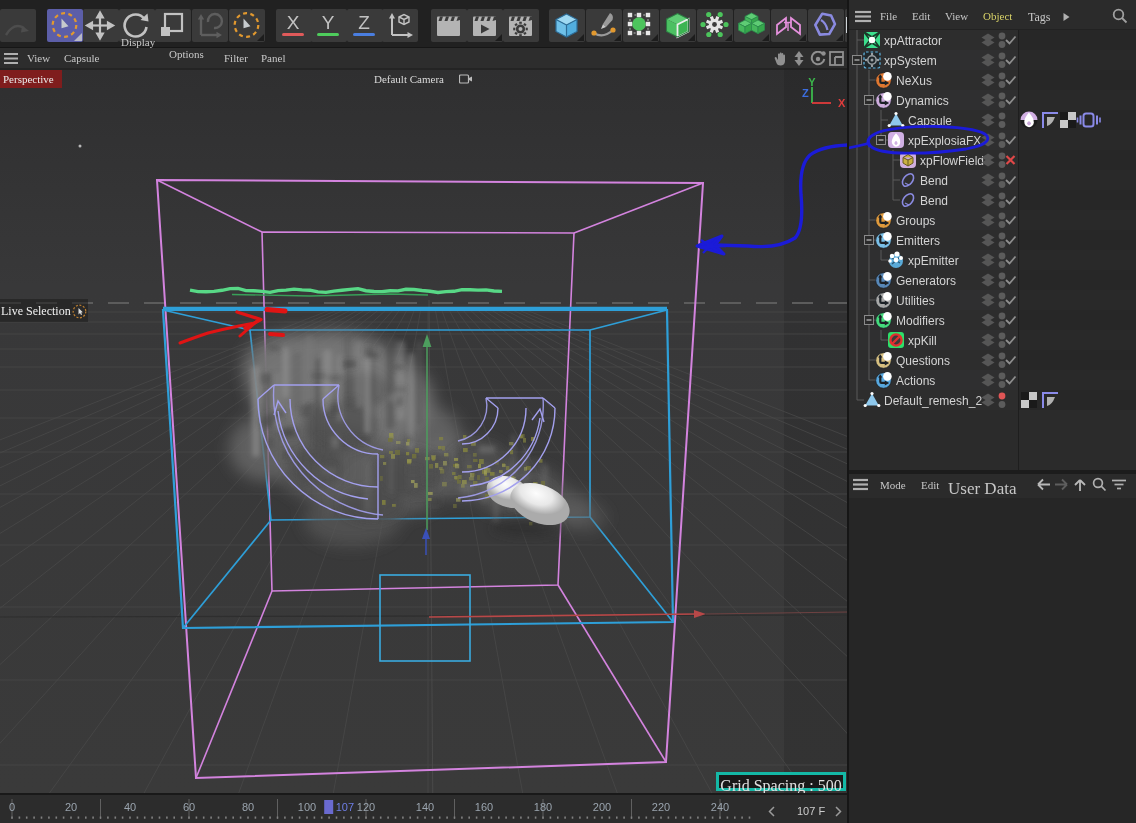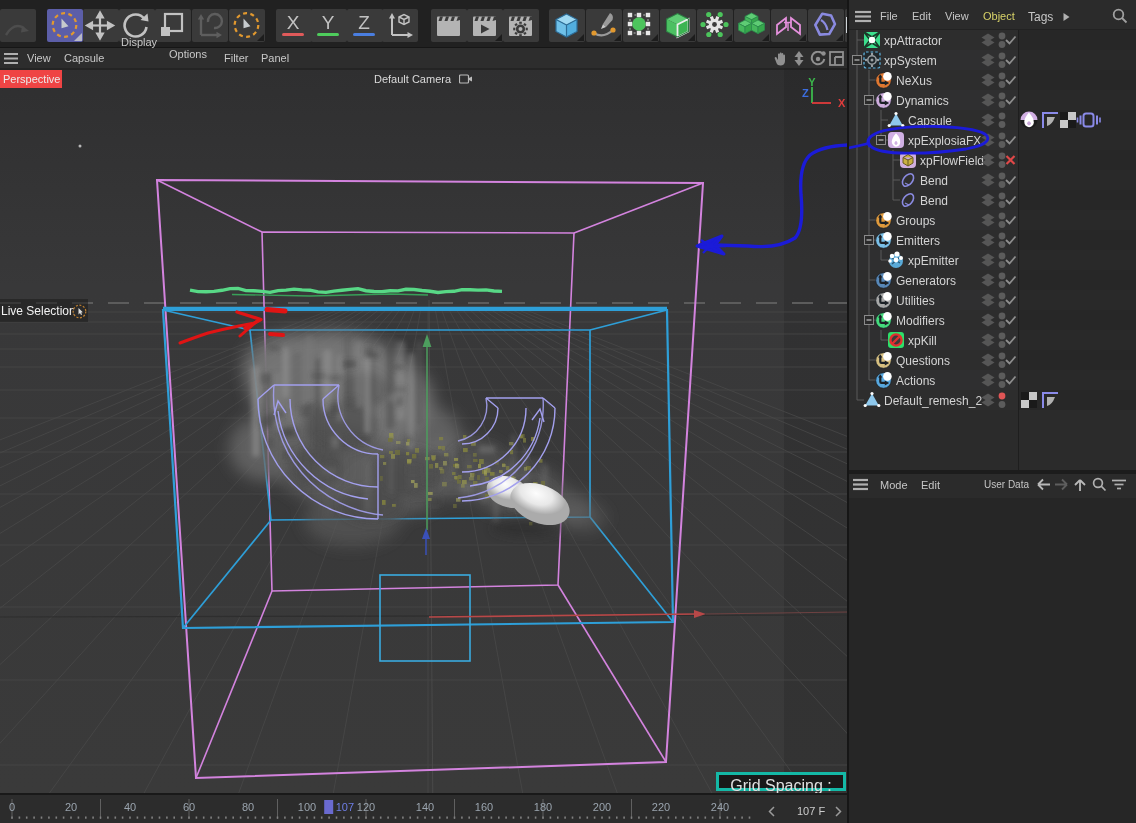--- a/index.html
+++ b/index.html
@@ -1,17 +1,17 @@
 <!DOCTYPE html>
 <html><head><meta charset="utf-8"><style>
 html,body{margin:0;padding:0;background:#222;}
 *{box-sizing:border-box;}
 #page{position:relative;width:1136px;height:823px;overflow:hidden;background:#272727;will-change:transform;
  font-family:"Liberation Sans",sans-serif;}
-.abs{position:absolute;}
+.abs{position:absolute;font-family:Liberation Serif, serif;}
 .tb-btn{position:absolute;top:9px;width:35px;height:33px;background:#3a3a3a;border-radius:2px;}
 .mtxt{color:#c8c8c8;font-size:11px;}
 </style></head><body>
 <div id="page">
 <div class="abs" style="left:0;top:0;width:848px;height:48px;background:#212121"></div>
     <div class="tb-btn" style="left:0px;width:36px;background:#3a3a3a"><svg width="35" height="33" viewBox="0 0 35 33">
         <path d="M6 26 Q14 13 24 19" fill="none" stroke="#4d4d4d" stroke-width="2.4"></path>
         <path d="M29 22 L22 16.5 L21 23.5 Z" fill="#4d4d4d"></path>
       </svg></div>
     <div class="tb-btn" style="left:47px;width:36px;background:#5c5ea8"><svg width="35" height="33" viewBox="0 0 35 33">
@@ -613,21 +613,21 @@
       <path d="M 701.0 172.0 L 719.0 184.0 M 703.0 185.0 L 717.0 171.0 M 699.0 179.0 L 726.0 178.0" stroke="#1b1bd8" stroke-width="2.4"></path>
       <circle cx="80" cy="78" r="1.5" fill="#b8b8b8"></circle>
       <g stroke-width="1.8">
         <line x1="812" y1="35" x2="812" y2="19" stroke="#3cb84c"></line>
         <line x1="812" y1="35" x2="831" y2="35" stroke="#e03c3c"></line>
       </g>
       <text x="812" y="18" fill="#3cb84c" font-size="11" font-weight="bold" text-anchor="middle">Y</text>
       <text x="838" y="39" fill="#e03c3c" font-size="11" font-weight="bold">X</text>
       <text x="802" y="29" fill="#3c6ee0" font-size="11" font-weight="bold">Z</text>
     </svg>
-    <div class="abs" style="left:0;top:70px;width:62px;height:18px;background:#ef4444;color:#ececec;font-size:11px;padding:3px 0 0 3px">Perspective</div>
+    <div class="abs" style="left:0;top:70px;width:62px;height:18px;background:#7f1d1d;color:#ececec;font-size:11px;padding:3px 0 0 3px">Perspective</div>
     <div class="abs" style="left:374px;top:73px;color:#dadada;font-size:11px">Default Camera</div>
     <svg style="position:absolute;left:459px;top:74px" width="14" height="11">
       <rect x="0.5" y="1" width="9" height="8" rx="1" fill="none" stroke="#bbb" stroke-width="1.2"></rect>
       <path d="M10 4 L13 2.5 L13 7.5 L10 6 Z" fill="#bbb"></path>
     </svg>
     <div class="abs" style="left:0;top:299px;width:88px;height:23px;background:rgba(28,28,28,0.55)"></div>
     <div class="abs" style="left:1px;top:304px;color:#f2f2f2;font-size:12px">Live Selection</div>
     <svg style="position:absolute;left:72px;top:304px" width="15" height="15">
       <circle cx="7.5" cy="7.5" r="6.3" fill="#2a2a2a" stroke="#c08030" stroke-width="1.2" stroke-dasharray="2 1.6"></circle>
       <path d="M6.5 4 L6.5 10.5 L8 9 L9 11 L10 10.5 L9.2 8.5 L10.8 8.2 Z" fill="#ddd"></path>
@@ -1123,21 +1123,21 @@
     <div class="abs" style="left:849px;top:498px;width:287px;height:325px;background:#262626"></div>
     <svg style="position:absolute;left:853px;top:478px" width="20" height="14">
       <g stroke="#b0b0b0" stroke-width="2.2">
         <line x1="0" y1="2" x2="15" y2="2"></line>
         <line x1="0" y1="6.5" x2="15" y2="6.5"></line>
         <line x1="0" y1="11" x2="15" y2="11"></line>
       </g>
     </svg>
     <div class="abs" style="left:880px;top:479px;font-size:11px;color:#c6c6c6">Mode</div>
     <div class="abs" style="left:921px;top:479px;font-size:11px;color:#c6c6c6">Edit</div>
-    <div class="abs" style="left:984px;top:479px;font-size:10px;color:#c6c6c6">User Data</div>
+    <div class="abs" style="left:948px;top:479px;font-size:17px;color:#c6c6c6">User Data</div>
     <svg style="position:absolute;left:1035px;top:478px" width="16" height="13">
       <path d="M15 6.5 L3 6.5 M3 6.5 L8 1.5 M3 6.5 L8 11.5" stroke="#b8b8b8" stroke-width="1.8" fill="none"></path>
     </svg>
     <svg style="position:absolute;left:1054px;top:478px" width="16" height="13">
       <path d="M1 6.5 L13 6.5 M13 6.5 L8 1.5 M13 6.5 L8 11.5" stroke="#5e5e5e" stroke-width="1.8" fill="none"></path>
     </svg>
     <svg style="position:absolute;left:1073px;top:478px" width="14" height="14">
       <path d="M7 13 L7 2 M7 2 L2 7 M7 2 L12 7" stroke="#b8b8b8" stroke-width="1.8" fill="none"></path>
     </svg>
     <svg style="position:absolute;left:1092px;top:477px" width="15" height="15">

